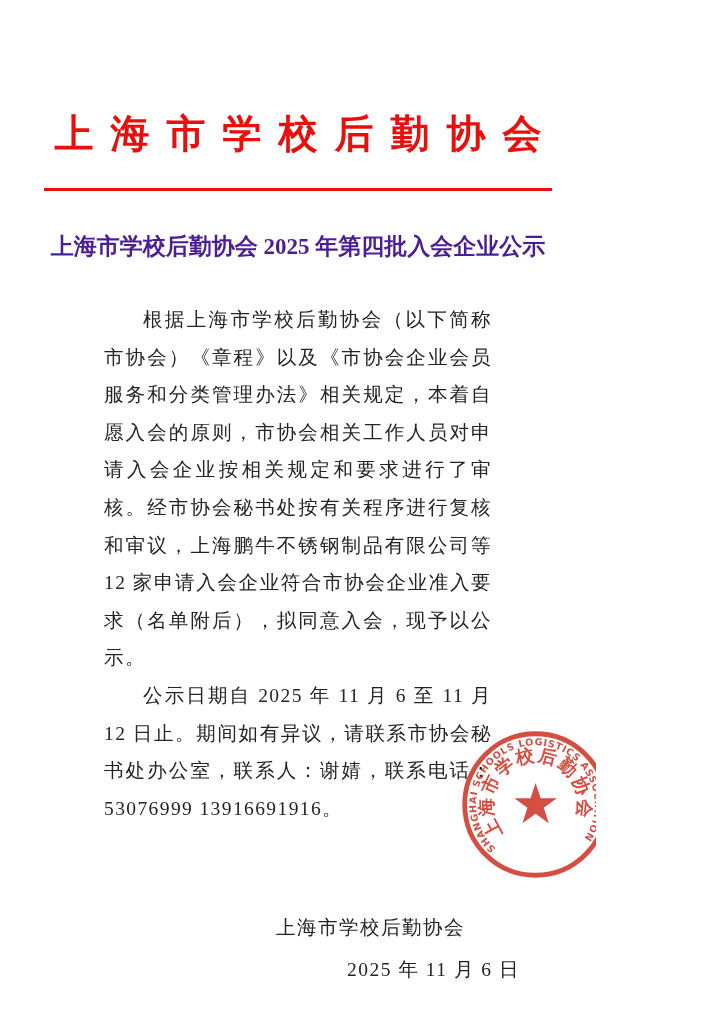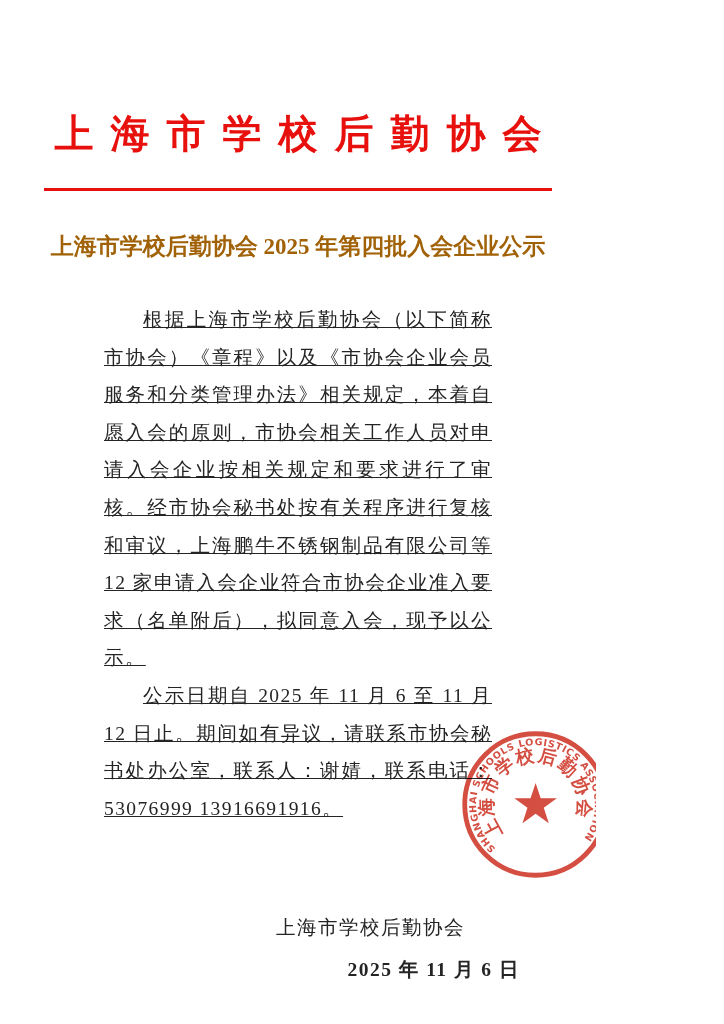--- a/index.html
+++ b/index.html
@@ -38,44 +38,43 @@
     height: 3px;
     margin: 30px auto 0 auto;
     background: var(--header-red);
   }
   .doc-title {
     margin: 40px 0 12px 0;
     text-align: center;
     font-size: 23px;
     font-weight: bold;
     line-height: 32px;
-    color: #a16207;
+    color: #4c1d95;
     white-space: nowrap;
   }
   .body-text {
     margin: 38px 104px 0 104px;
     font-size: 19.5px;
     line-height: 37.6px;
     letter-spacing: 1.4px;
     text-align: justify;
-    text-decoration: underline;
   }
   .body-text p {
     margin: 0;
     text-indent: 2em;
   }
   .signature {
     margin-top: 80px;
     font-size: 19.5px;
     line-height: 42px;
     letter-spacing: 1.5px;
     text-align: right;
   }
   .sig-org  { padding-right: 131px; }
-  .sig-date { padding-right: 76px; font-weight: bold; }
+  .sig-date { padding-right: 76px; }
   .seal {
     position: absolute;
     left: 459px;
     top: 715px;
     width: 153px;
     height: 179px;
     opacity: 0.88;
     mix-blend-mode: multiply;
   }
   .seal-ring {

